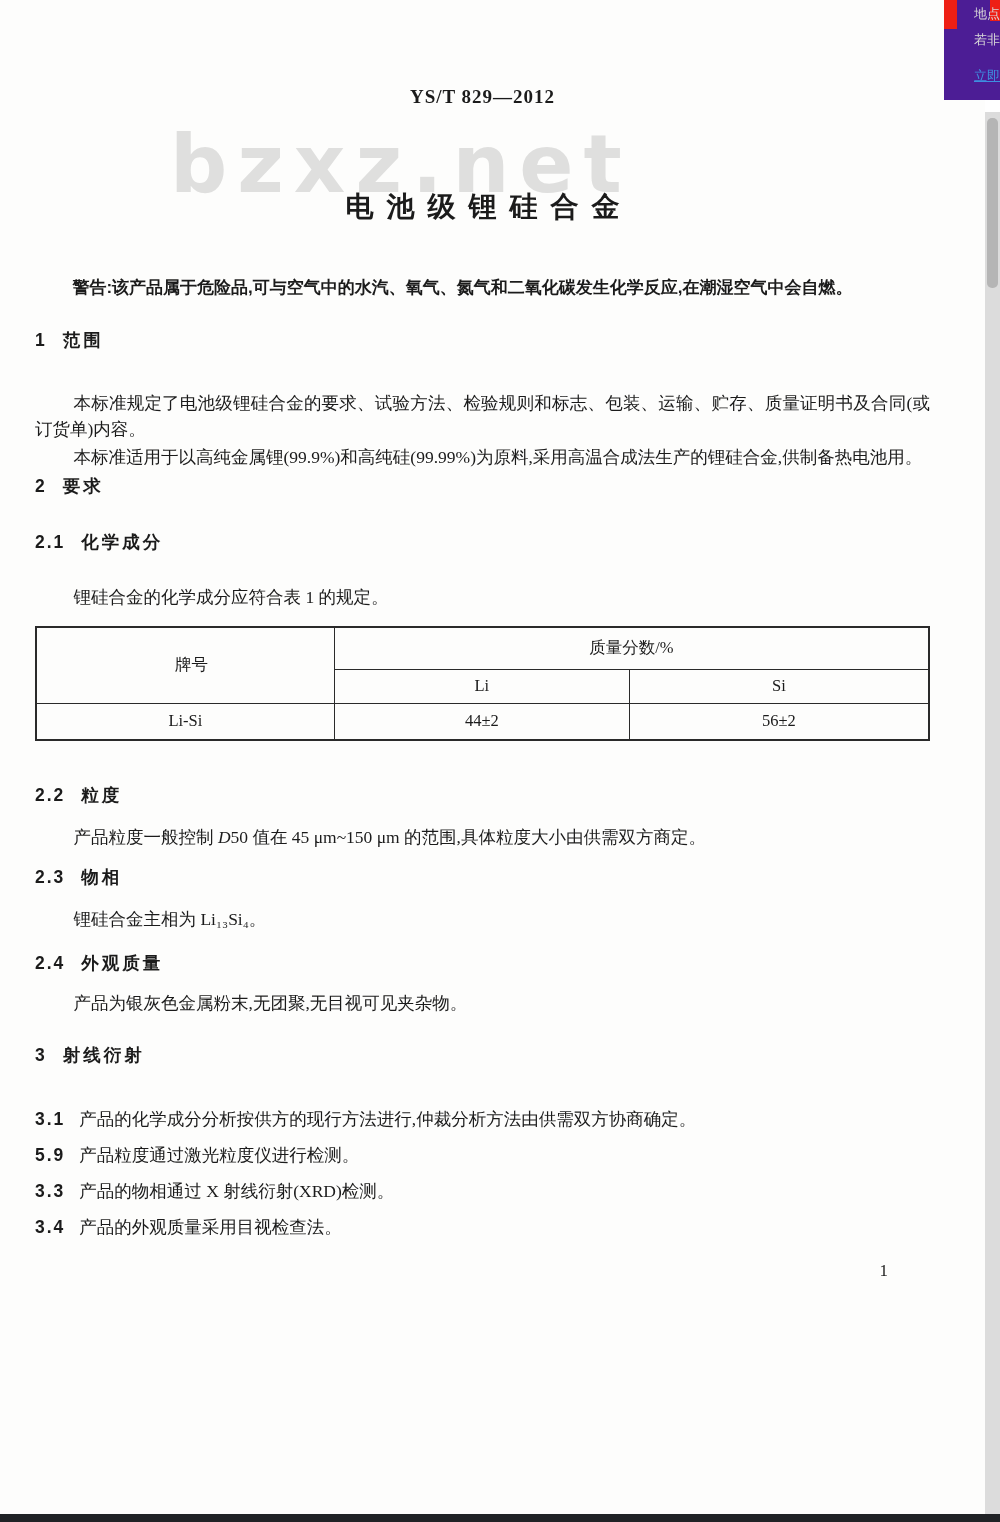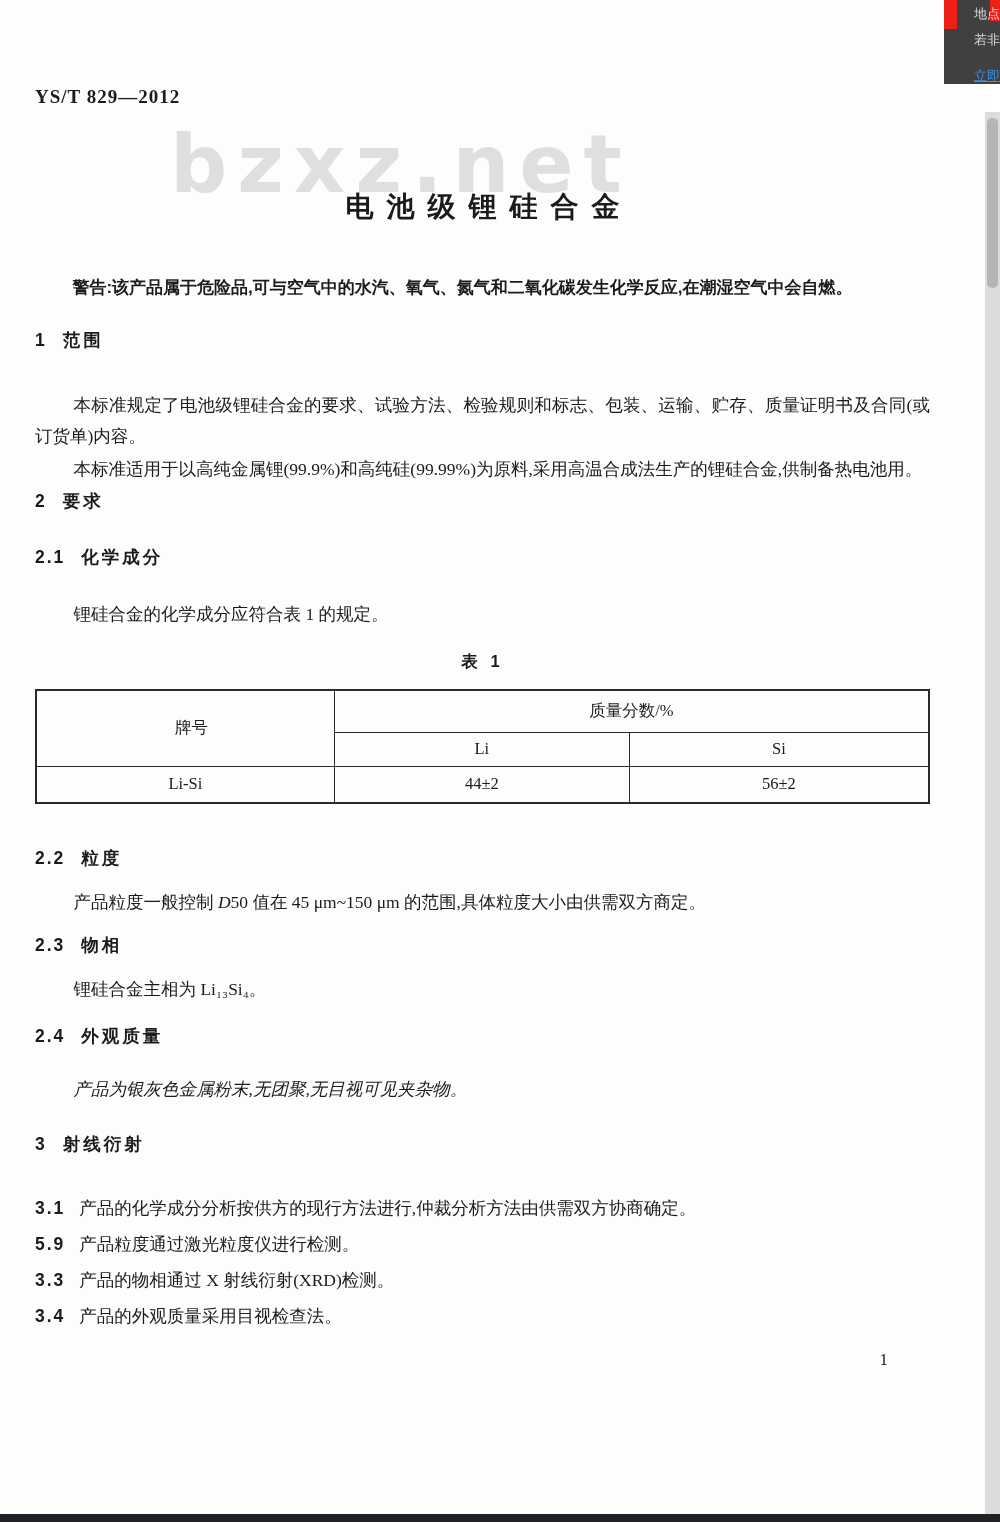--- a/index.html
+++ b/index.html
@@ -29,39 +29,39 @@
     font-family: "DejaVu Sans", sans-serif;
     font-weight: bold;
     font-size: 80px;
     letter-spacing: 10px;
     color: rgba(120, 120, 120, 0.22);
     user-select: none;
   }
 
   .std-code {
     padding-top: 86px;
-    text-align: left;
+    text-align: center;
     font-size: 19px;
     font-weight: bold;
     letter-spacing: 1px;
   }
 
   .doc-title {
     margin-top: 80px;
     text-align: center;
     font-family: "Liberation Sans", "DejaVu Sans", sans-serif;
     font-size: 28px;
     font-weight: bold;
     letter-spacing: 13px;
     text-indent: 13px; 
   }
 
   p.body-p {
     font-size: 17.5px;
-    line-height: 31px;
+    line-height: 26px;
     text-align: justify;
     text-indent: 2.2em;
   }
   .warning {
     margin-top: 44px;
     font-family: "Liberation Sans", "DejaVu Sans", sans-serif;
     font-weight: bold;
     font-size: 17px;
     line-height: 36px;
     text-align: justify;
@@ -107,21 +107,21 @@
   .tr-h2 td { height: 34px; }
   .tr-data td { height: 37px; }
   .col-brand { width: 33.4%; padding-left: 12px; }
 
   .h-s22 { margin-top: 42px; }
   .p-s22 { margin-top: 17px; }
   .var-italic { font-style: italic; }
   .h-s23 { margin-top: 15px; }
   .p-s23 { margin-top: 17px; }
   .h-s24 { margin-top: 19px; }
-  .p-s24 { margin-top: 26px; font-style: italic; }
+  .p-s24 { margin-top: 15px; }
   .h-s3  { margin-top: 27px; }
 
   .num-item {
     font-size: 17.5px;
     line-height: 36px;
     text-align: justify;
   }
   .num-item .i-num {
     font-family: "Liberation Sans", "DejaVu Sans", sans-serif;
     font-weight: bold;
@@ -134,22 +134,22 @@
     margin-top: 16px;
     text-align: right;
     padding-right: 42px;
     font-size: 17px;
   }
 
   
   .side-panel {
     position: absolute;
     right: 0; top: 0;
-    width: 56px; height: 84px;
-    background: #404040;
+    width: 56px; height: 100px;
+    background: #4c1d95;
     overflow: hidden;
     z-index: 5;
     font-family: "Liberation Sans", "DejaVu Sans", sans-serif;
   }
   .red-tab-left {
     position: absolute; left: 0; top: 0;
     width: 13px; height: 29px;
     background: #ee1f15;
   }
   .red-tab-right {
@@ -214,21 +214,20 @@
     <div class="heading h-s2">
       <span class="h-num">2</span><span class="h-label">要求</span>
     </div>
 
     <div class="heading h-s21">
       <span class="h-num">2.1</span><span class="h-label">化学成分</span>
     </div>
 
     <p class="body-p p-s21">锂硅合金的化学成分应符合表 1 的规定。</p>
 
-    <div class="tbl-caption">表 1</div>
 
     <table class="spec">
       <tbody>
         <tr class="tr-h1">
           <td class="col-brand" rowspan="2">牌号</td>
           <td colspan="2">质量分数/%</td>
         </tr>
         <tr class="tr-h2">
           <td>Li</td>
           <td>Si</td>

